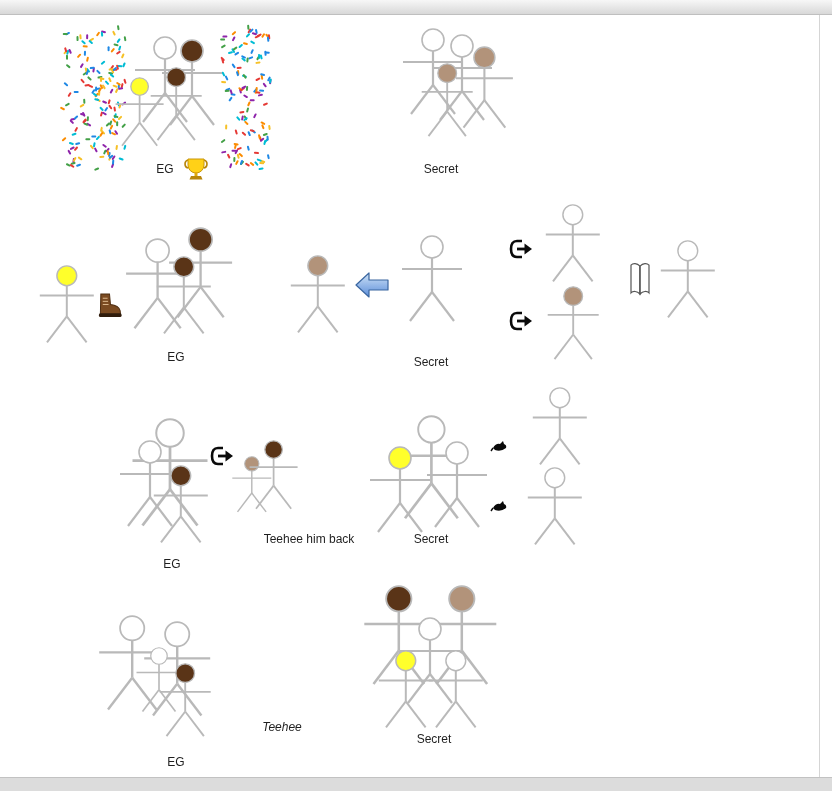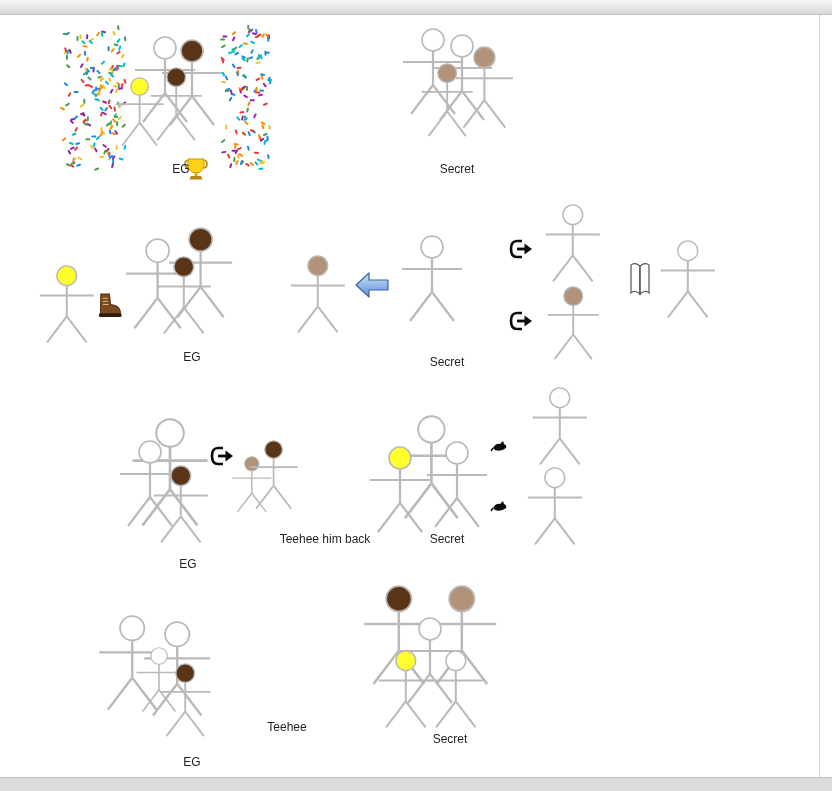--- a/index.html
+++ b/index.html
@@ -21,21 +21,20 @@
   }
   .chrome-right{
     position:absolute;left:819px;top:15px;bottom:14px;width:1px;
     background:#d5d5d5;
   }
   .diagram-label{
     position:absolute;
     font-size:12px;color:#1f1f1f;line-height:14px;
     transform:translateX(-50%);
     white-space:nowrap;
-    margin-left:16px;
   }
 </style>
 </head>
 <body>
 
 <div id="stage">
   <svg id="scene-svg" width="832" height="791">
     <defs>
       <linearGradient id="blueArrowGrad" x1="0" y1="0" x2="0" y2="1">
         <stop offset="0" stop-color="#cfe3f7"></stop>
@@ -630,20 +629,20 @@
       </g>
   </svg>
   <div id="labels-layer">
       <div class="diagram-label" style="left: 165px; top: 162px;">EG</div>
       <div class="diagram-label" style="left: 441px; top: 162px;">Secret</div>
       <div class="diagram-label" style="left: 176px; top: 350px;">EG</div>
       <div class="diagram-label" style="left: 431px; top: 355px;">Secret</div>
       <div class="diagram-label" style="left: 172px; top: 557px;">EG</div>
       <div class="diagram-label" style="left: 309px; top: 532px;">Teehee him back</div>
       <div class="diagram-label" style="left: 431px; top: 532px;">Secret</div>
-      <div class="diagram-label" style="left: 271px; top: 720px;">Teehee</div>
+      <div class="diagram-label" style="left: 282px; top: 720px; font-style: italic;">Teehee</div>
       <div class="diagram-label" style="left: 176px; top: 755px;">EG</div>
       <div class="diagram-label" style="left: 434px; top: 732px;">Secret</div>
     </div>
   <div class="chrome-top"></div>
   <div class="chrome-bottom"></div>
   <div class="chrome-right"></div>
 </div>
 
 </body></html>

